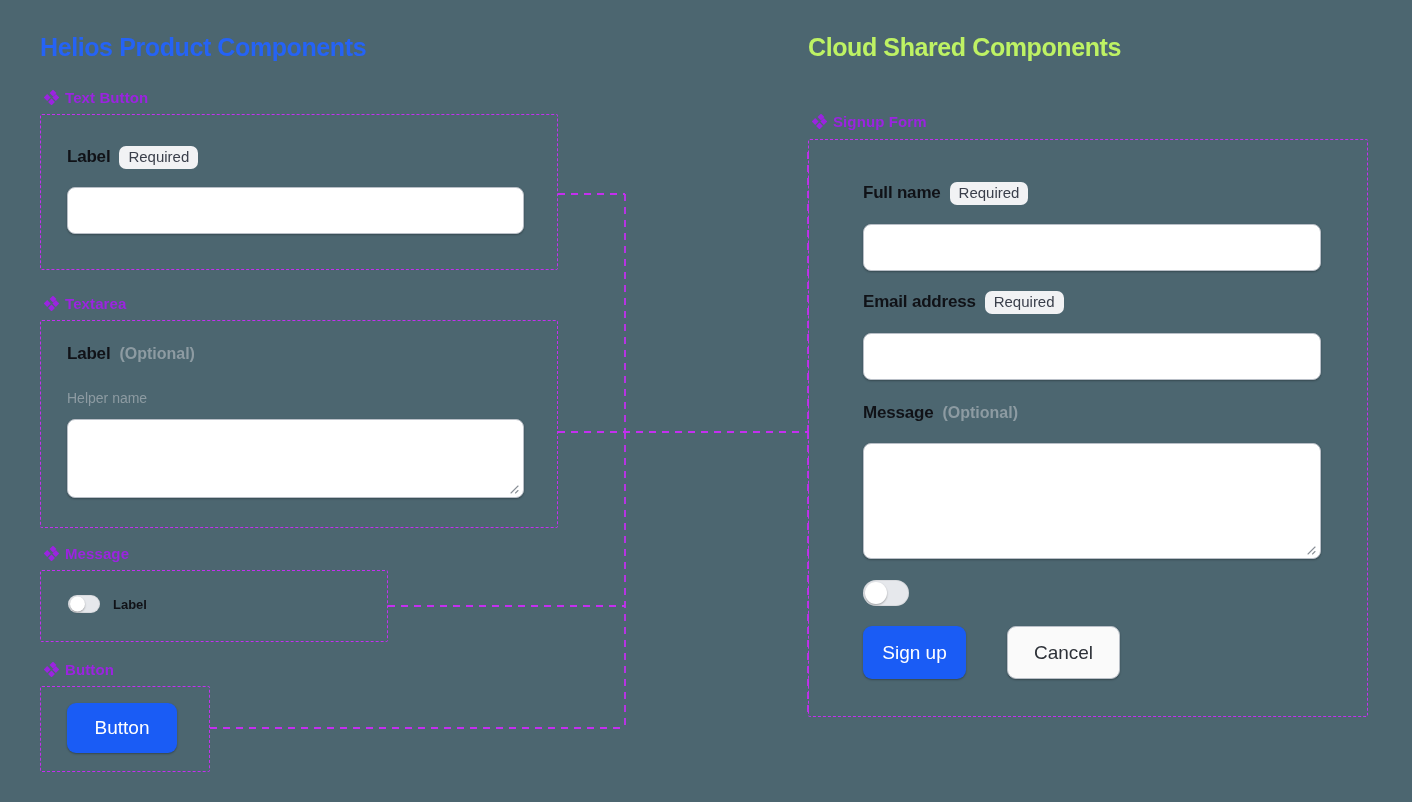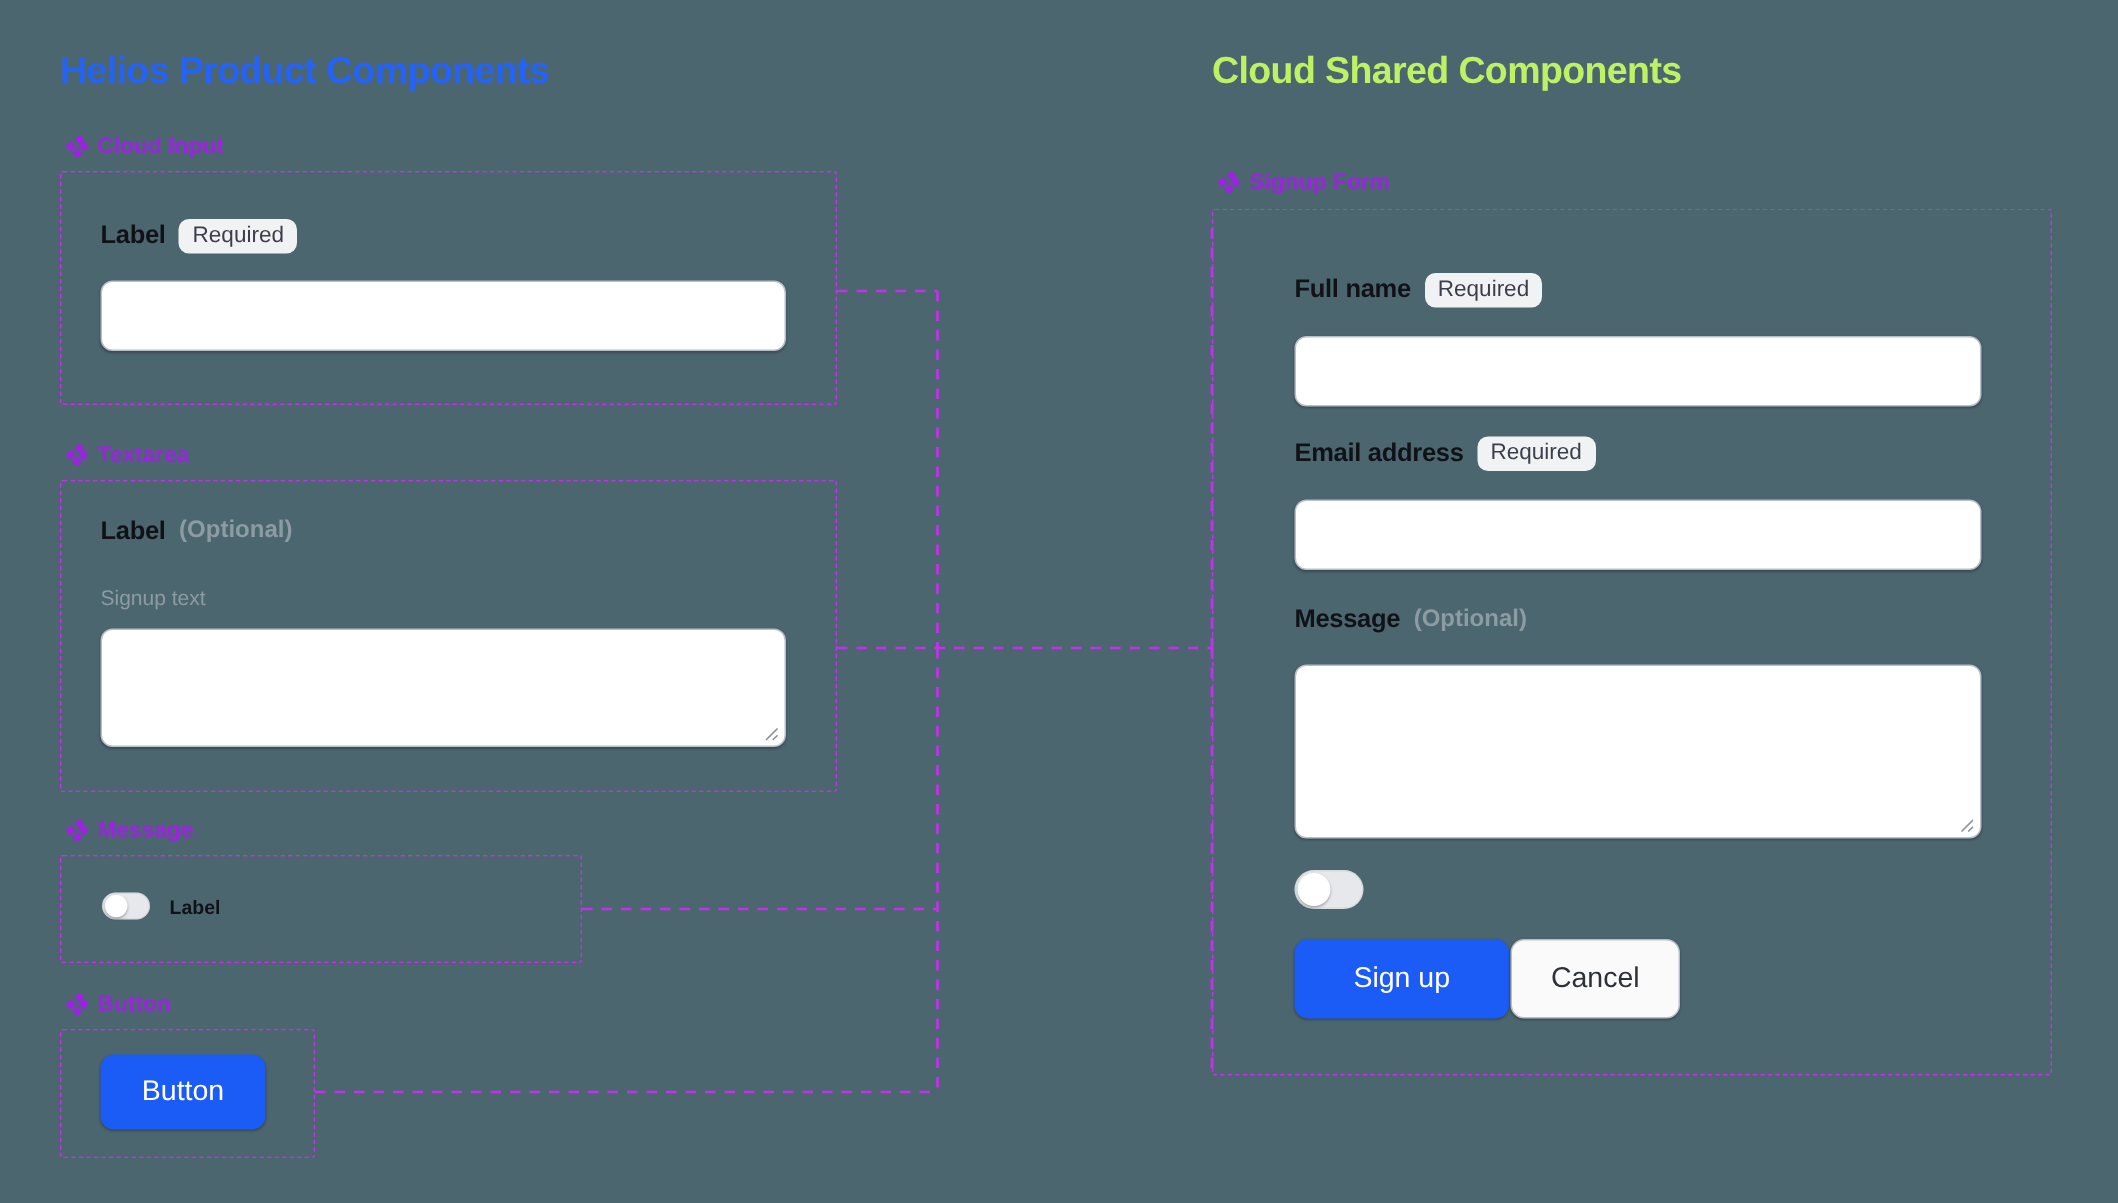--- a/index.html
+++ b/index.html
@@ -181,21 +181,21 @@
 
 <div class="section-caption" style="left:44px; top:89px;">
   <svg class="diamond-icon" viewBox="0 0 16 16">
     <g fill="#9b24e0">
       <rect x="7.0" y="0.6" width="5.2" height="5.2" transform="rotate(45 9.6 3.2)"></rect>
       <rect x="0.8" y="5.4" width="5.2" height="5.2" transform="rotate(45 3.4 8.0)"></rect>
       <rect x="10.0" y="5.4" width="5.2" height="5.2" transform="rotate(45 12.6 8.0)"></rect>
       <rect x="5.4" y="10.2" width="5.2" height="5.2" transform="rotate(45 8.0 12.8)"></rect>
     </g>
   </svg>
-  <span>Cloud Input</span>
+  <span>Text Button</span>
 </div>
 
 <div class="dashed-box" style="left:40px; top:114px; width:518px; height:156px;"></div>
 
 <div class="abs field-label-row" style="left:67px; top:146px;">
   <span class="field-label">Label</span>
   <span class="badge">Required</span>
 </div>
 
 <div class="abs text-field" style="left:67px; top:187px; width:457px; height:47px;"></div>
@@ -212,21 +212,21 @@
   <span>Textarea</span>
 </div>
 
 <div class="dashed-box" style="left:40px; top:320px; width:518px; height:208px;"></div>
 
 <div class="abs field-label-row" style="left:67px; top:344px;">
   <span class="field-label">Label</span>
   <span class="optional-note">(Optional)</span>
 </div>
 
-<div class="abs helper-text" style="left:67px; top:381px;">Signup text</div>
+<div class="abs helper-text" style="left:67px; top:381px;">Helper name</div>
 
 <div class="abs text-area" style="left:67px; top:419px; width:457px; height:79px;">
   <svg class="resize-grip" viewBox="0 0 13 13">
     <g stroke="#8a9097" stroke-width="1.1" stroke-linecap="round">
       <line x1="12" y1="5" x2="5" y2="12"></line>
       <line x1="12" y1="9.5" x2="9.5" y2="12"></line>
     </g>
   </svg>
 </div>
 
@@ -307,14 +307,14 @@
     </g>
   </svg>
 </div>
 
 <div class="abs toggle-row" style="left:863px; top:580px; gap:18px;">
   <div class="toggle-track" style="width:46px; height:26px;">
     <div class="toggle-knob" style="width:22px; height:22px; left:2px;"></div>
   </div>
 </div>
 
-<button class="abs btn btn-primary" style="left:863px; top:626px; width:143px; height:53px; font-size:19px;">Sign up</button>
+<button class="abs btn btn-primary" style="left:863px; top:626px; width:103px; height:53px; font-size:19px;">Sign up</button>
 <button class="abs btn btn-secondary" style="left:1007px; top:626px; width:113px; height:53px; font-size:19px;">Cancel</button>
 
 </body></html>

